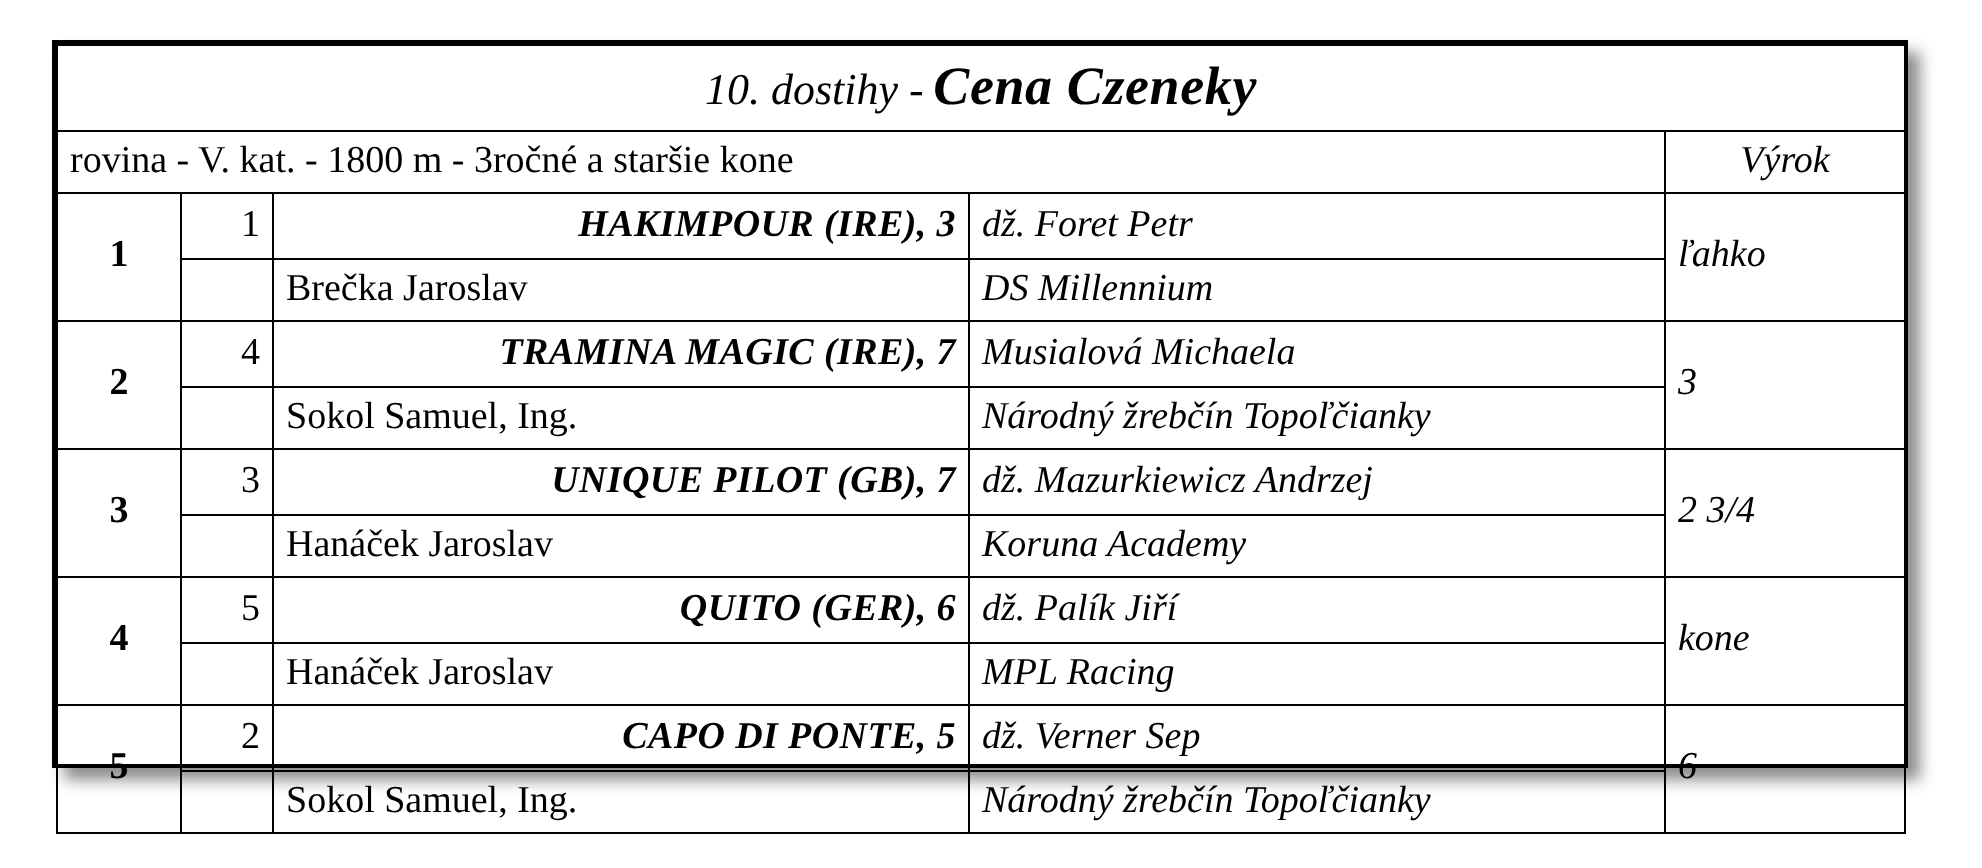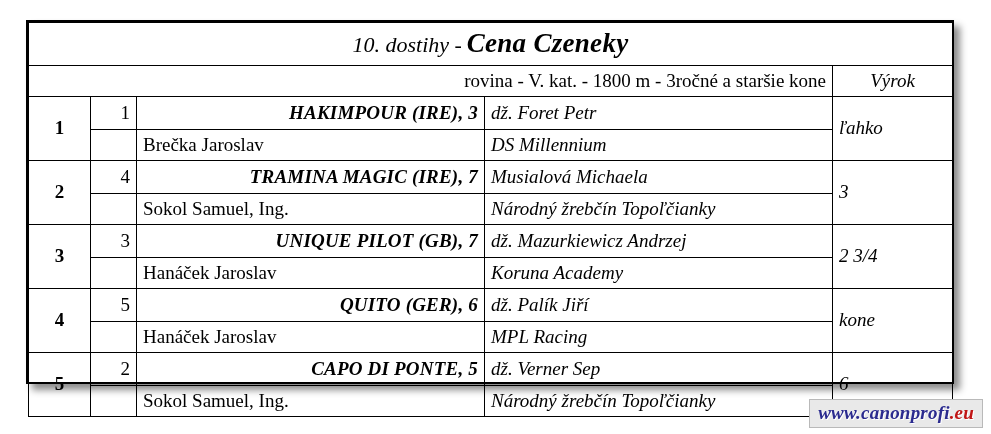--- a/index.html
+++ b/index.html
@@ -61,21 +61,21 @@
   .title-main {
     font-size: 27px;
     font-style: italic;
     font-weight: bold;
     letter-spacing: 0.3px;
   }
   
   .subtitle-cell {
     height: 30px;
     font-size: 19px;
-    text-align: right;
+    text-align: left;
     padding-left: 10px;
     margin-top: 24px;
   }
   .verdict-head {
     text-align: center;
     font-weight: normal;
     font-style: italic;
     font-size: 20px;
   }
   
@@ -223,17 +223,14 @@
         </tr>
         <tr class="row-bot">
           <td class="num-cell"></td>
           <td class="trainer-cell">Sokol Samuel, Ing.</td>
           <td class="owner-cell">Národný žrebčín Topoľčianky</td>
         </tr>
       </tbody>
     </table>
   </div>
 
-  <div class="watermark">
-    <span>www.canonprofi</span><span class="tld">.eu</span>
-  </div>
 
 </div>
 
 </body></html>

